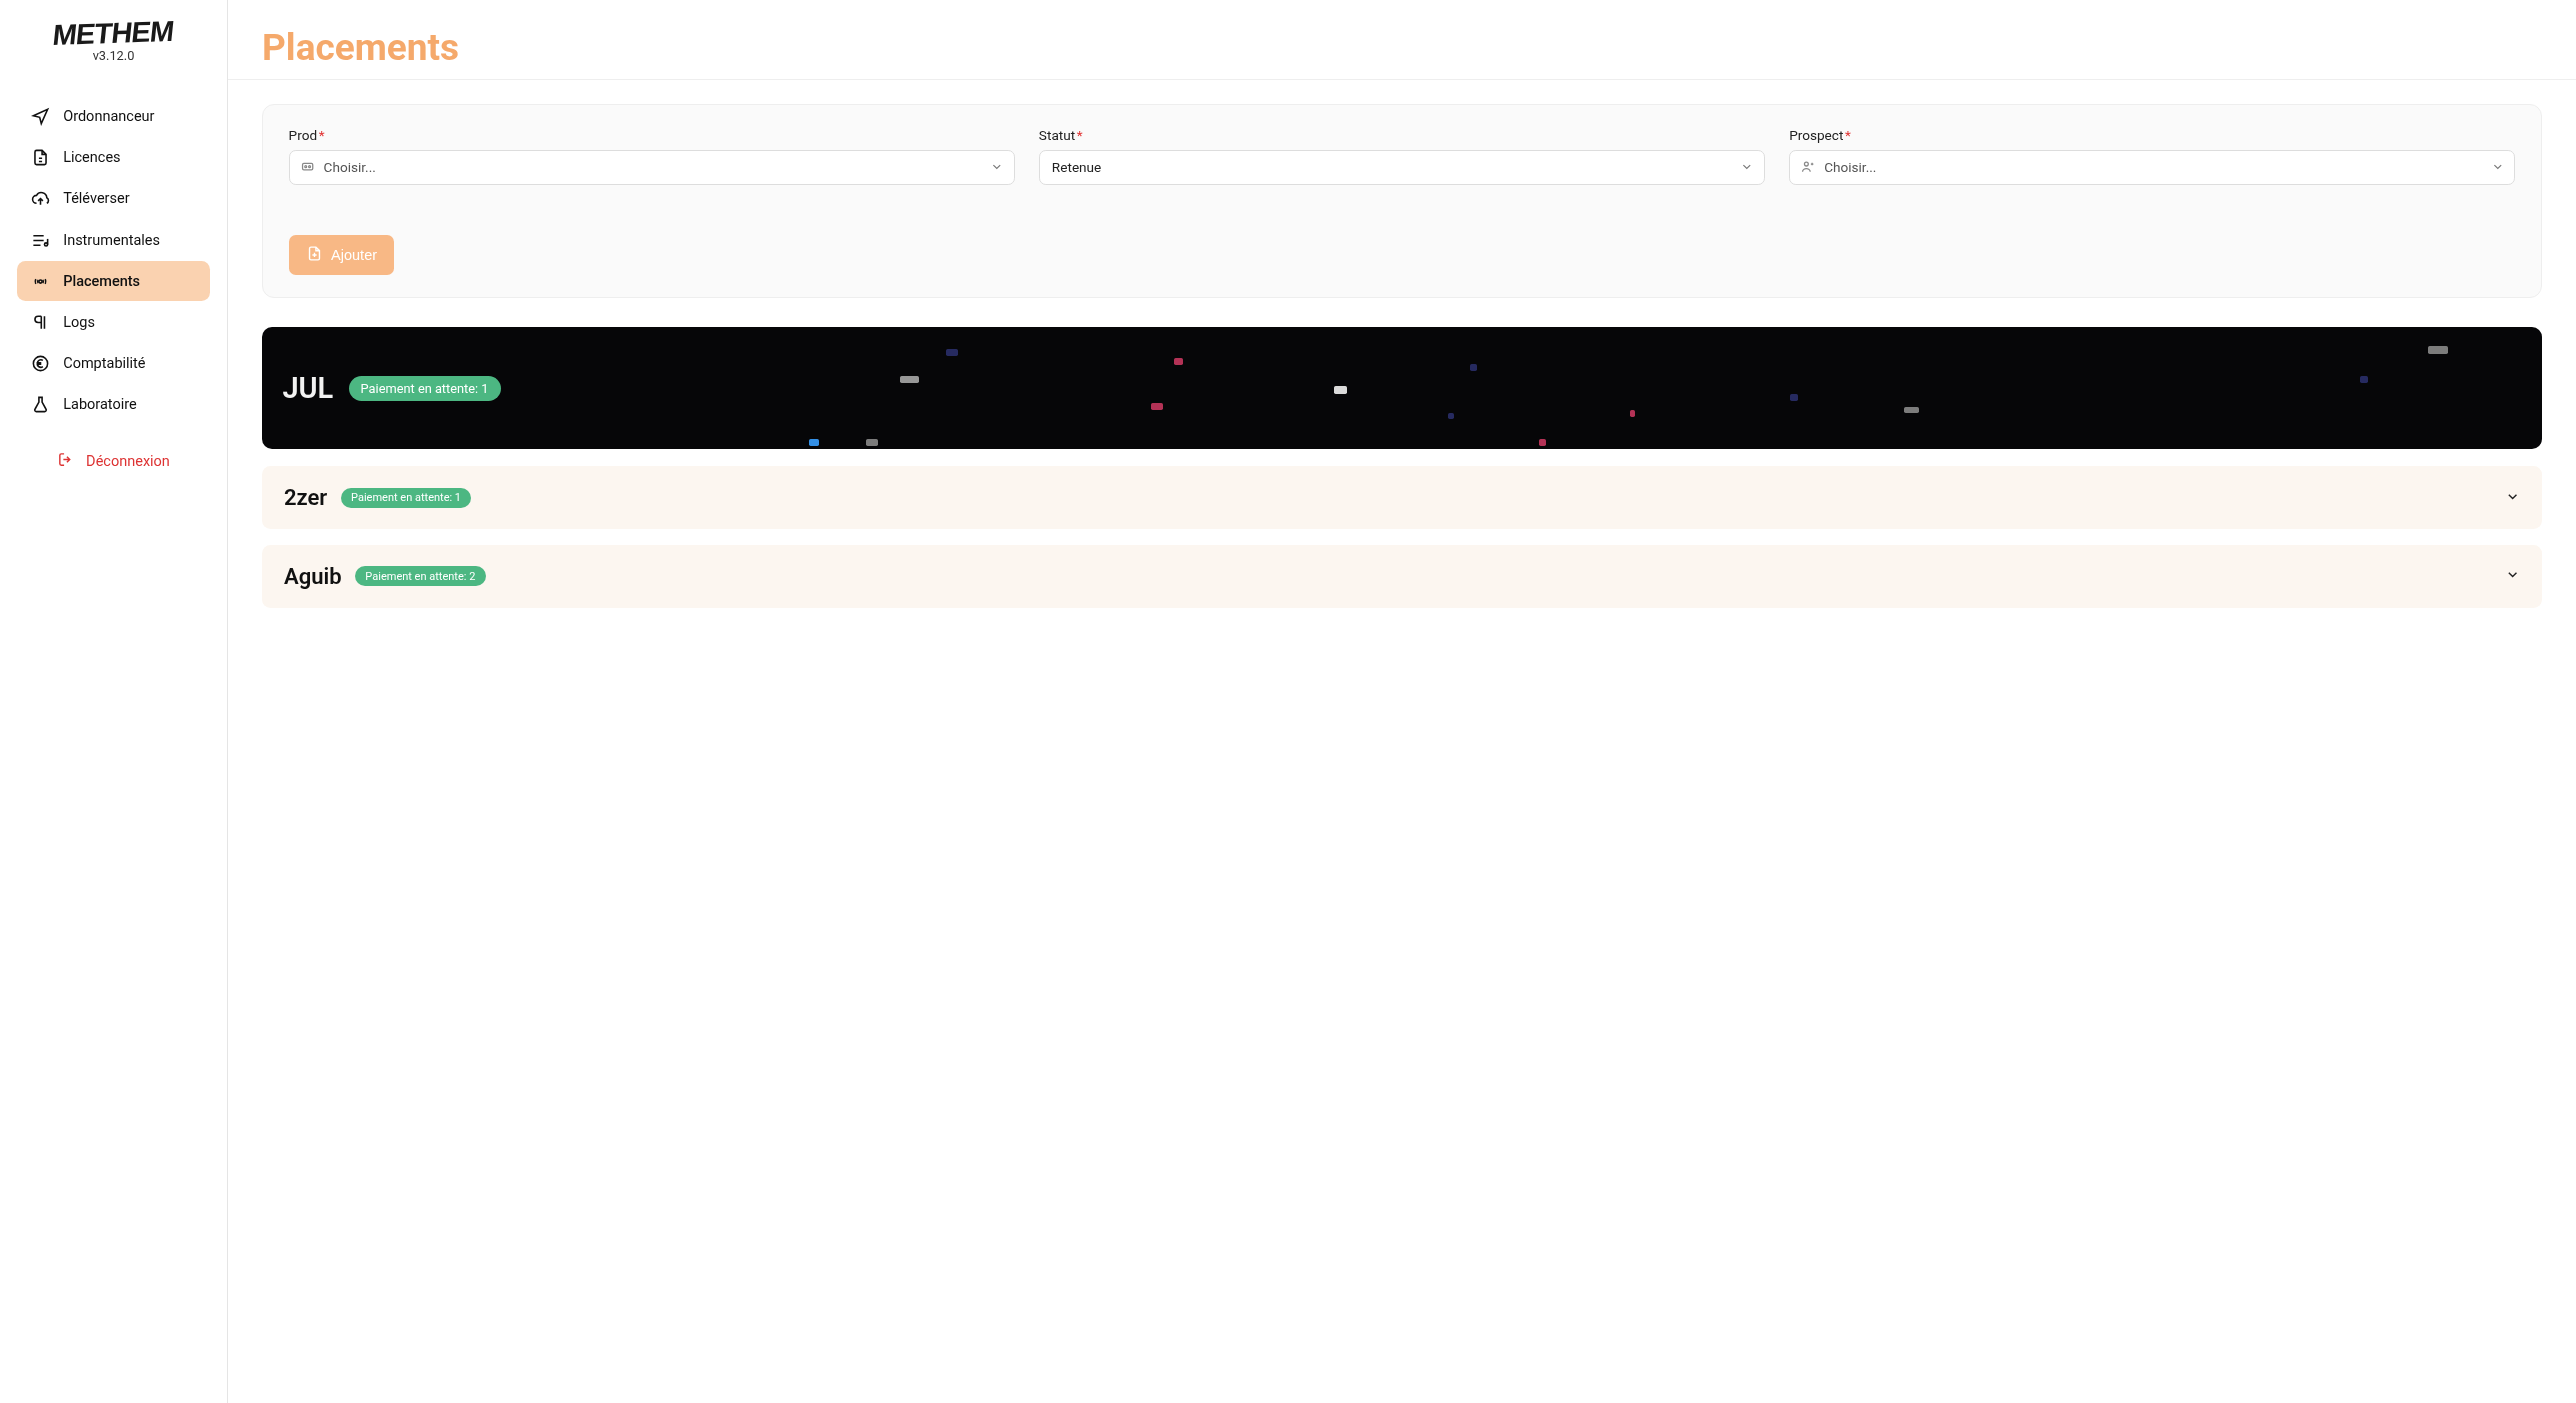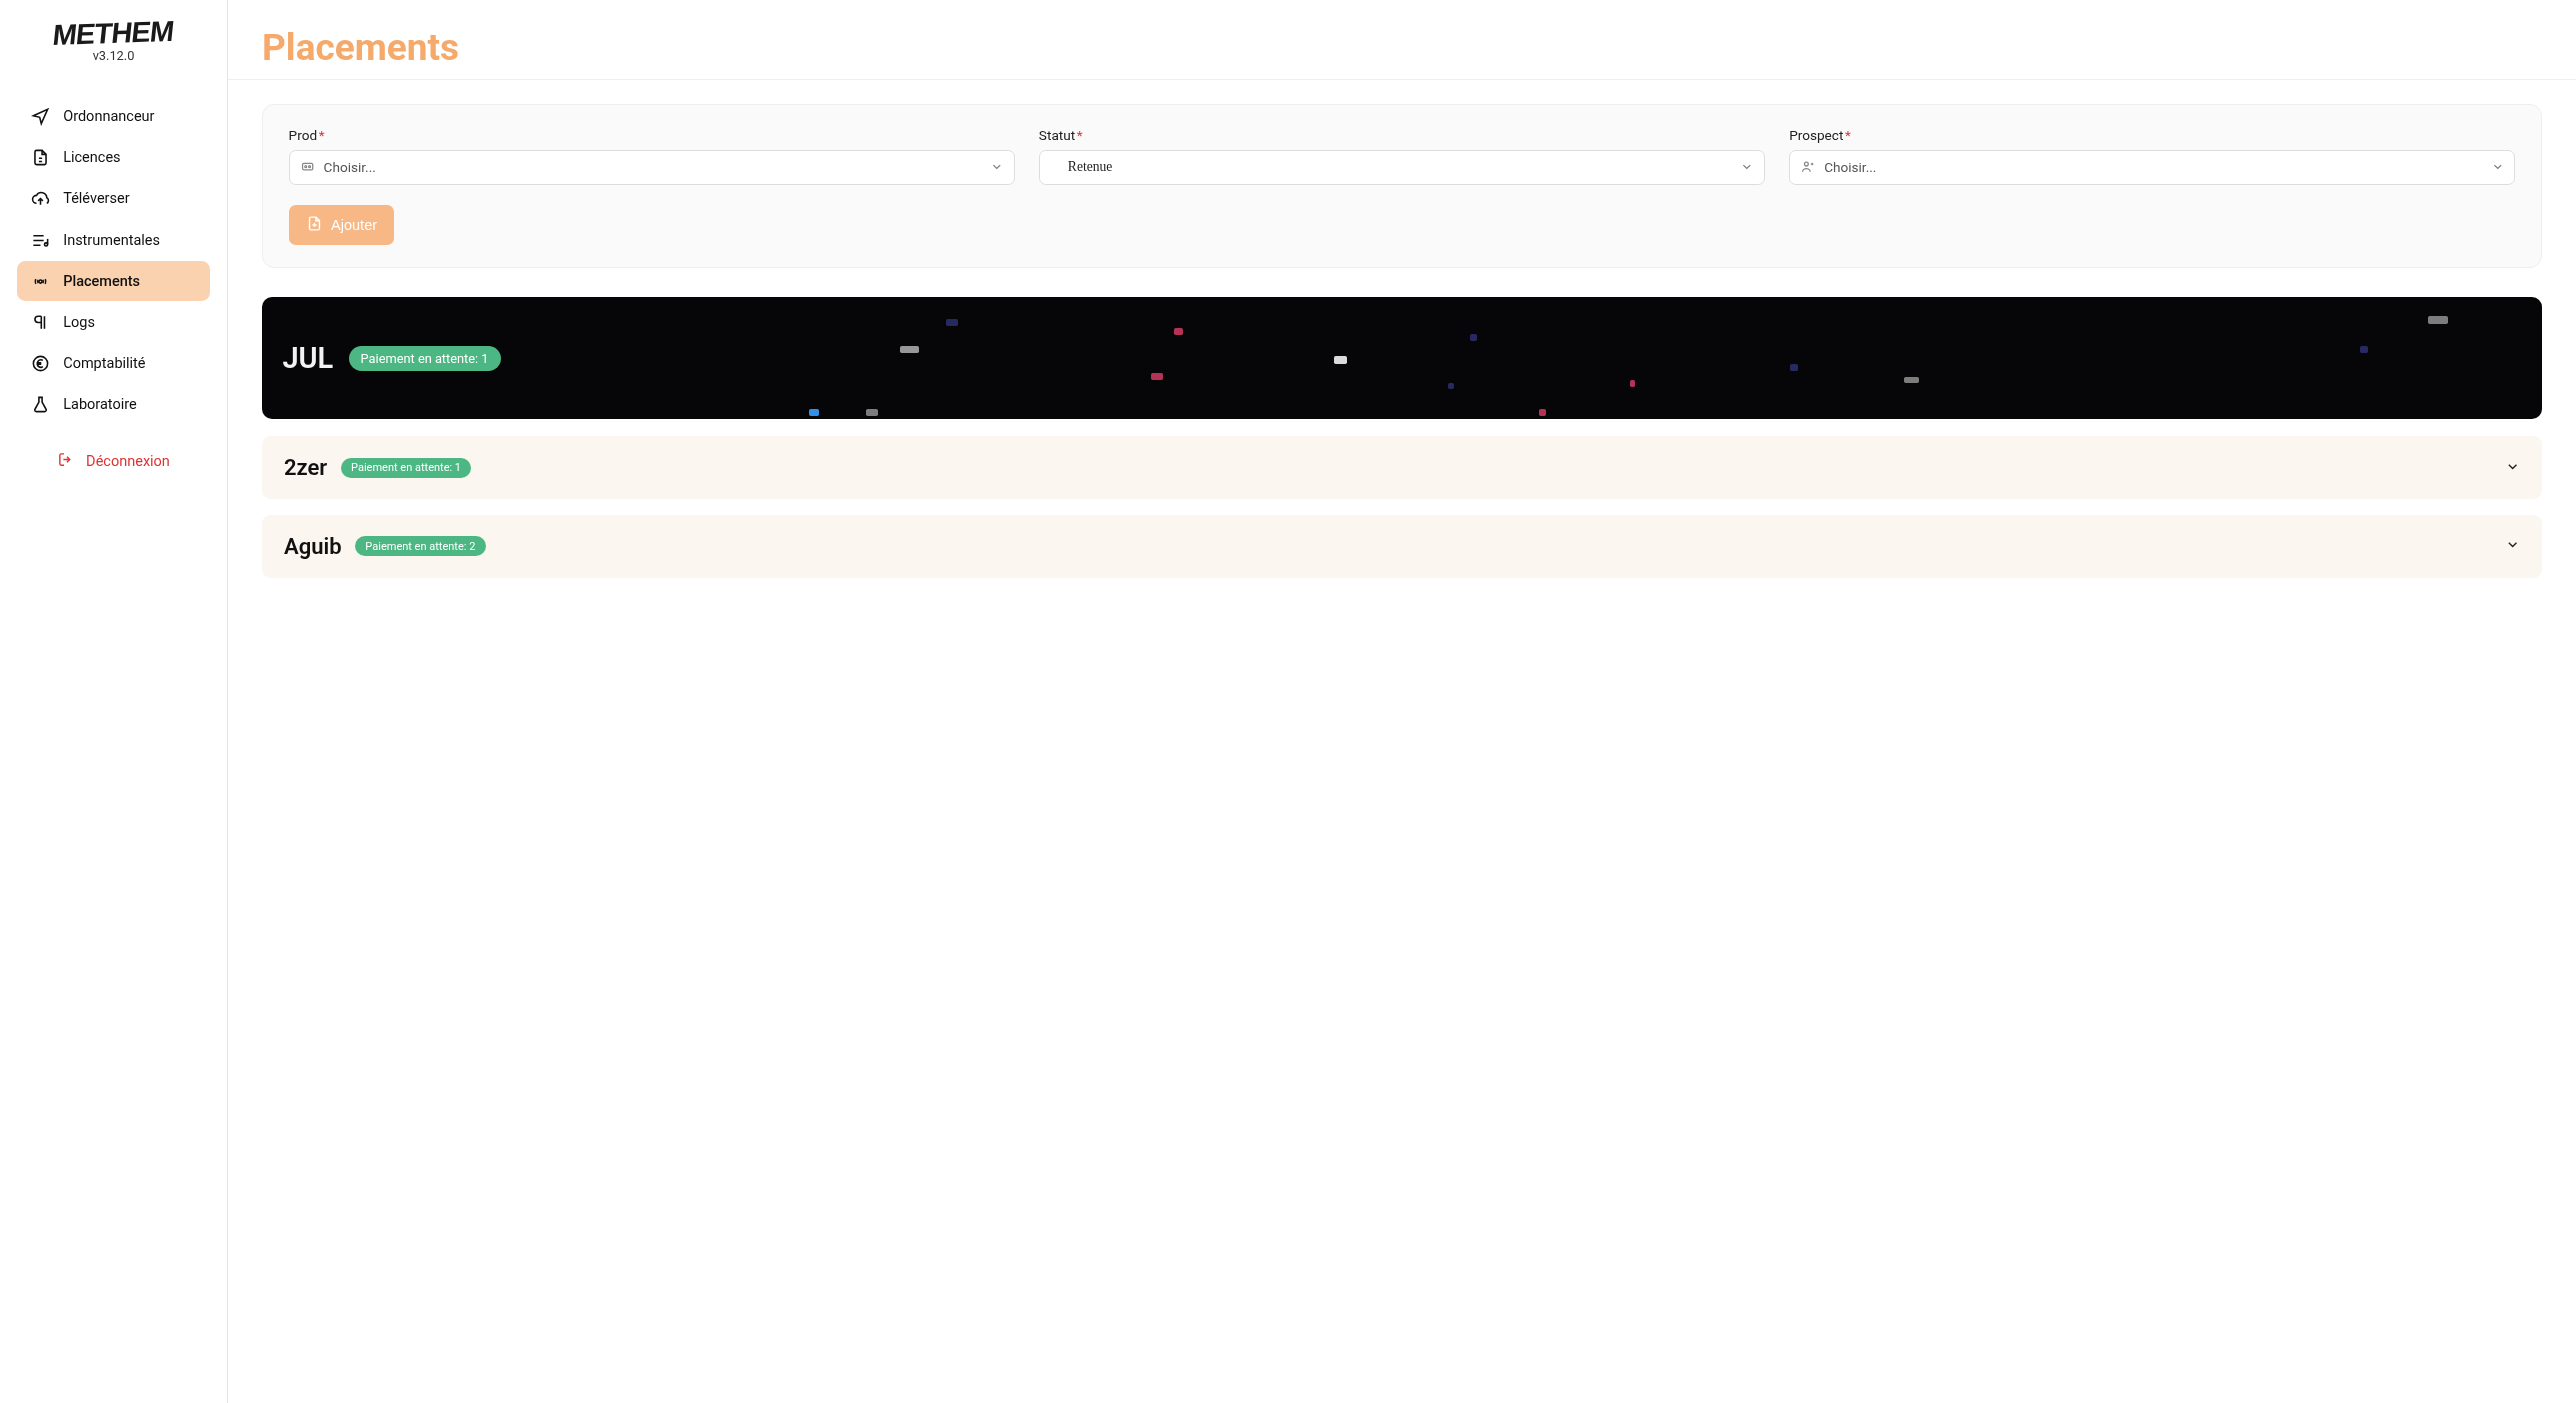--- a/index.html
+++ b/index.html
@@ -59,29 +59,29 @@
   .form-row { display: flex; gap: 24px; margin-bottom: 15.3px; }
   .field { flex: 1; display: flex; flex-direction: column; gap: 6.8px; }
   .field-label { font-size: 13.6px; color: #222; }
   .req { color: #e03030; margin-left: 1.7px; }
   .select {
     position: relative;
     background: #fff; border: 0.9px solid #ddd; border-radius: 6.8px;
     padding: 8.5px 31px 8.5px 34px; font-size: 13.6px; color: #555;
     cursor: pointer; display:flex; align-items:center;text-align:right;
   }
-  .select.no-icon { padding-left: 28px; color:#222;font-family:Liberation Serif, serif; }
+  .select.no-icon { padding-left: 12px; color:#222; }
   .select .lead-icon { position:absolute; left:10.2px; width:15.3px; height:15.3px; color:#888; }
   .select .lead-icon svg { width:15.3px; height:15.3px; stroke:#888; stroke-width:2; fill:none; }
   .select .caret { position:absolute; right:10.2px; width:13.6px; height:13.6px; }
   .select .caret svg { width:13.6px; height:13.6px; stroke:#777; stroke-width:2; fill:none; }
   .checkbox-row { display:flex; align-items:center; gap:8.5px; font-size:14.5px; color:#222; }
   .checkbox-row input { width:14.5px; height:14.5px; cursor:pointer; }
   .btn-add {
-    margin-top: 5px;
+    margin-top: 35px;
     background: #f8b885; color: #fff; border: none;
     border-radius: 6.8px; padding: 10.2px 17px; font-size: 14.5px;
     display: inline-flex; align-items: center; gap: 8.5px; cursor: pointer;
   }
   .btn-add svg { width:17px; height:17px; stroke:#fff; stroke-width:2; fill:none; }
 
   .list-header { display:flex; align-items:center; gap:20.4px; margin-bottom:15.3px; }
   .list-title { font-size: 25.6px; font-weight:700; color:#f5a96b; }
   .search-box {
     position:relative; background:#fff; border:0.9px solid #ddd; border-radius:6.8px;

